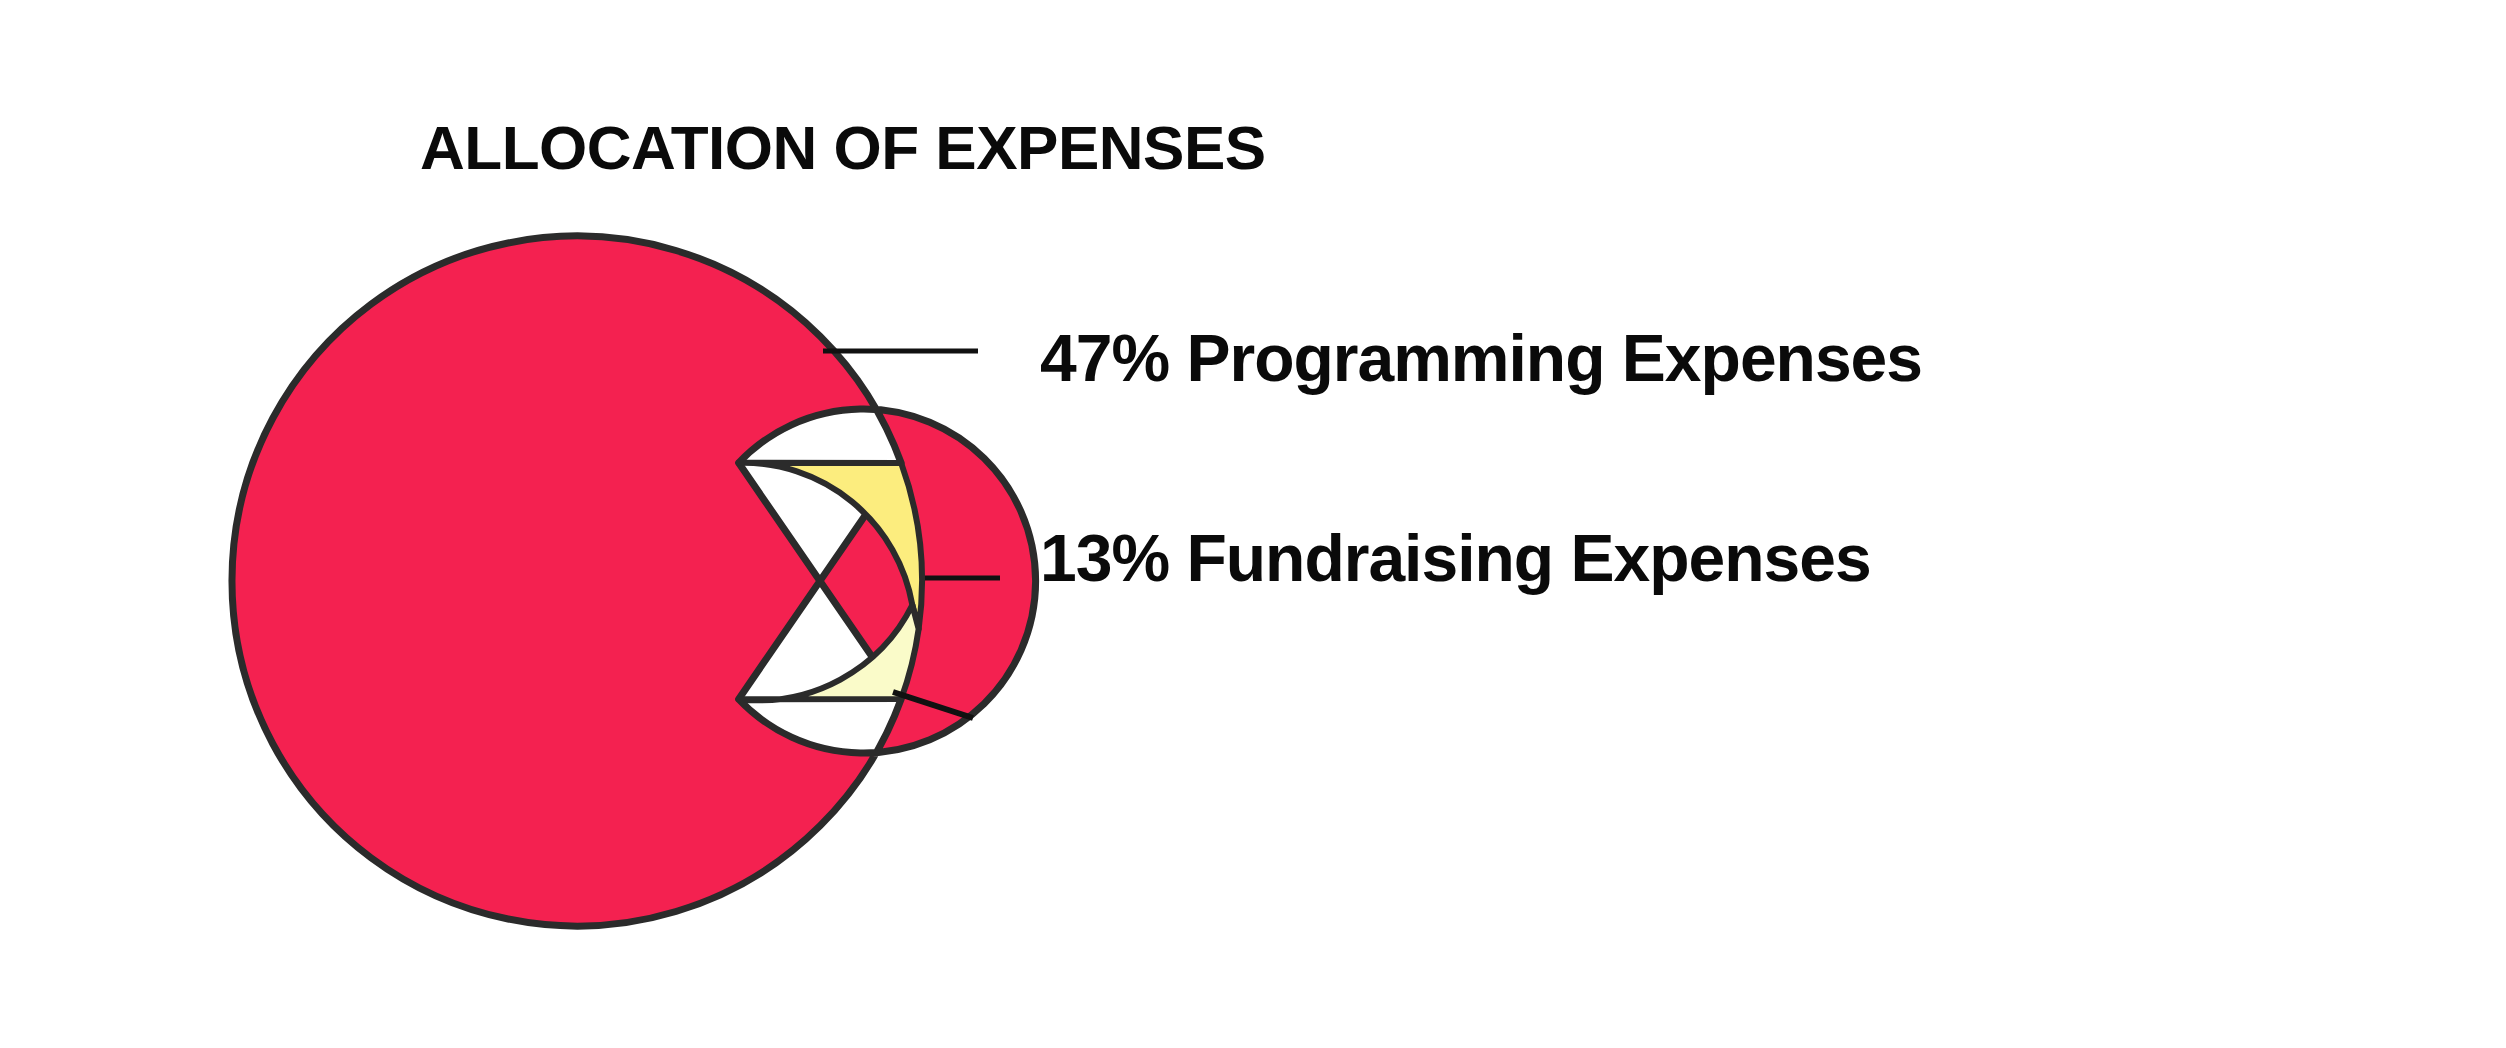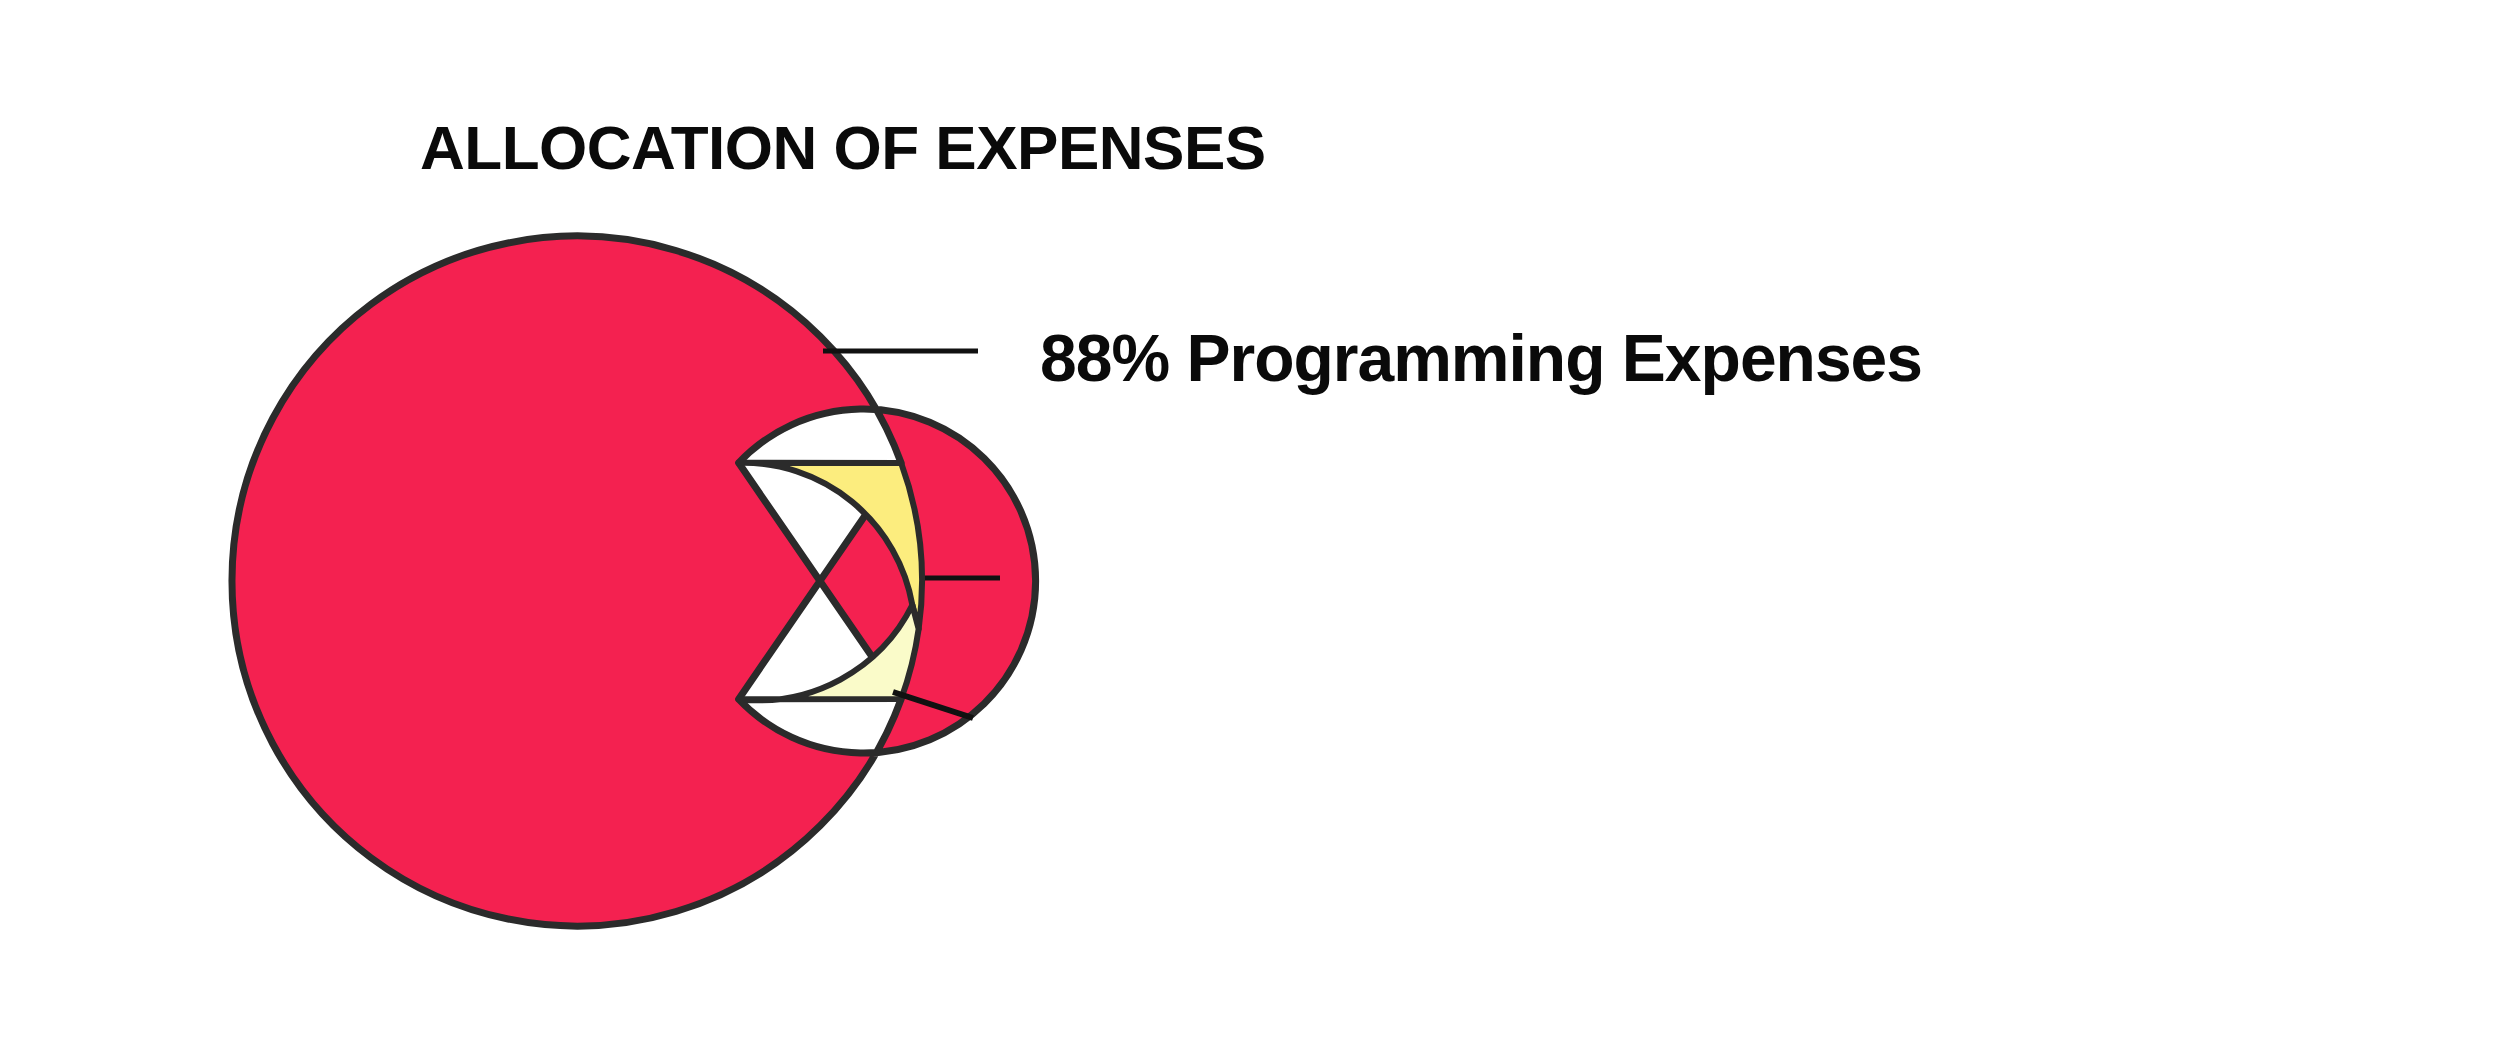--- a/index.html
+++ b/index.html
@@ -76,17 +76,18 @@
              A 345 345 0 0 1 901.17 698.99
              L 738.62 699.15
              A 172 172 0 0 0 912.35 605.01
              Z"></path>
 
     <line x1="823" y1="351" x2="978" y2="351" stroke="#111111" stroke-width="5"></line>
     <line x1="925" y1="578" x2="1000" y2="578" stroke="#111111" stroke-width="5"></line>
     <line x1="893" y1="692" x2="973" y2="718" stroke="#111111" stroke-width="6"></line>
   </svg>
 
-  <div class="legend-label" id="legend-label-0">88% Programming Expenses</div>
+  <div class="legend-label" id="legend-label-0">47% Programming Expenses</div>
 
+  <div class="legend-label" id="legend-label-1">13% Fundraising Expenses</div>
 
 
 </div>
 
 </body></html>

